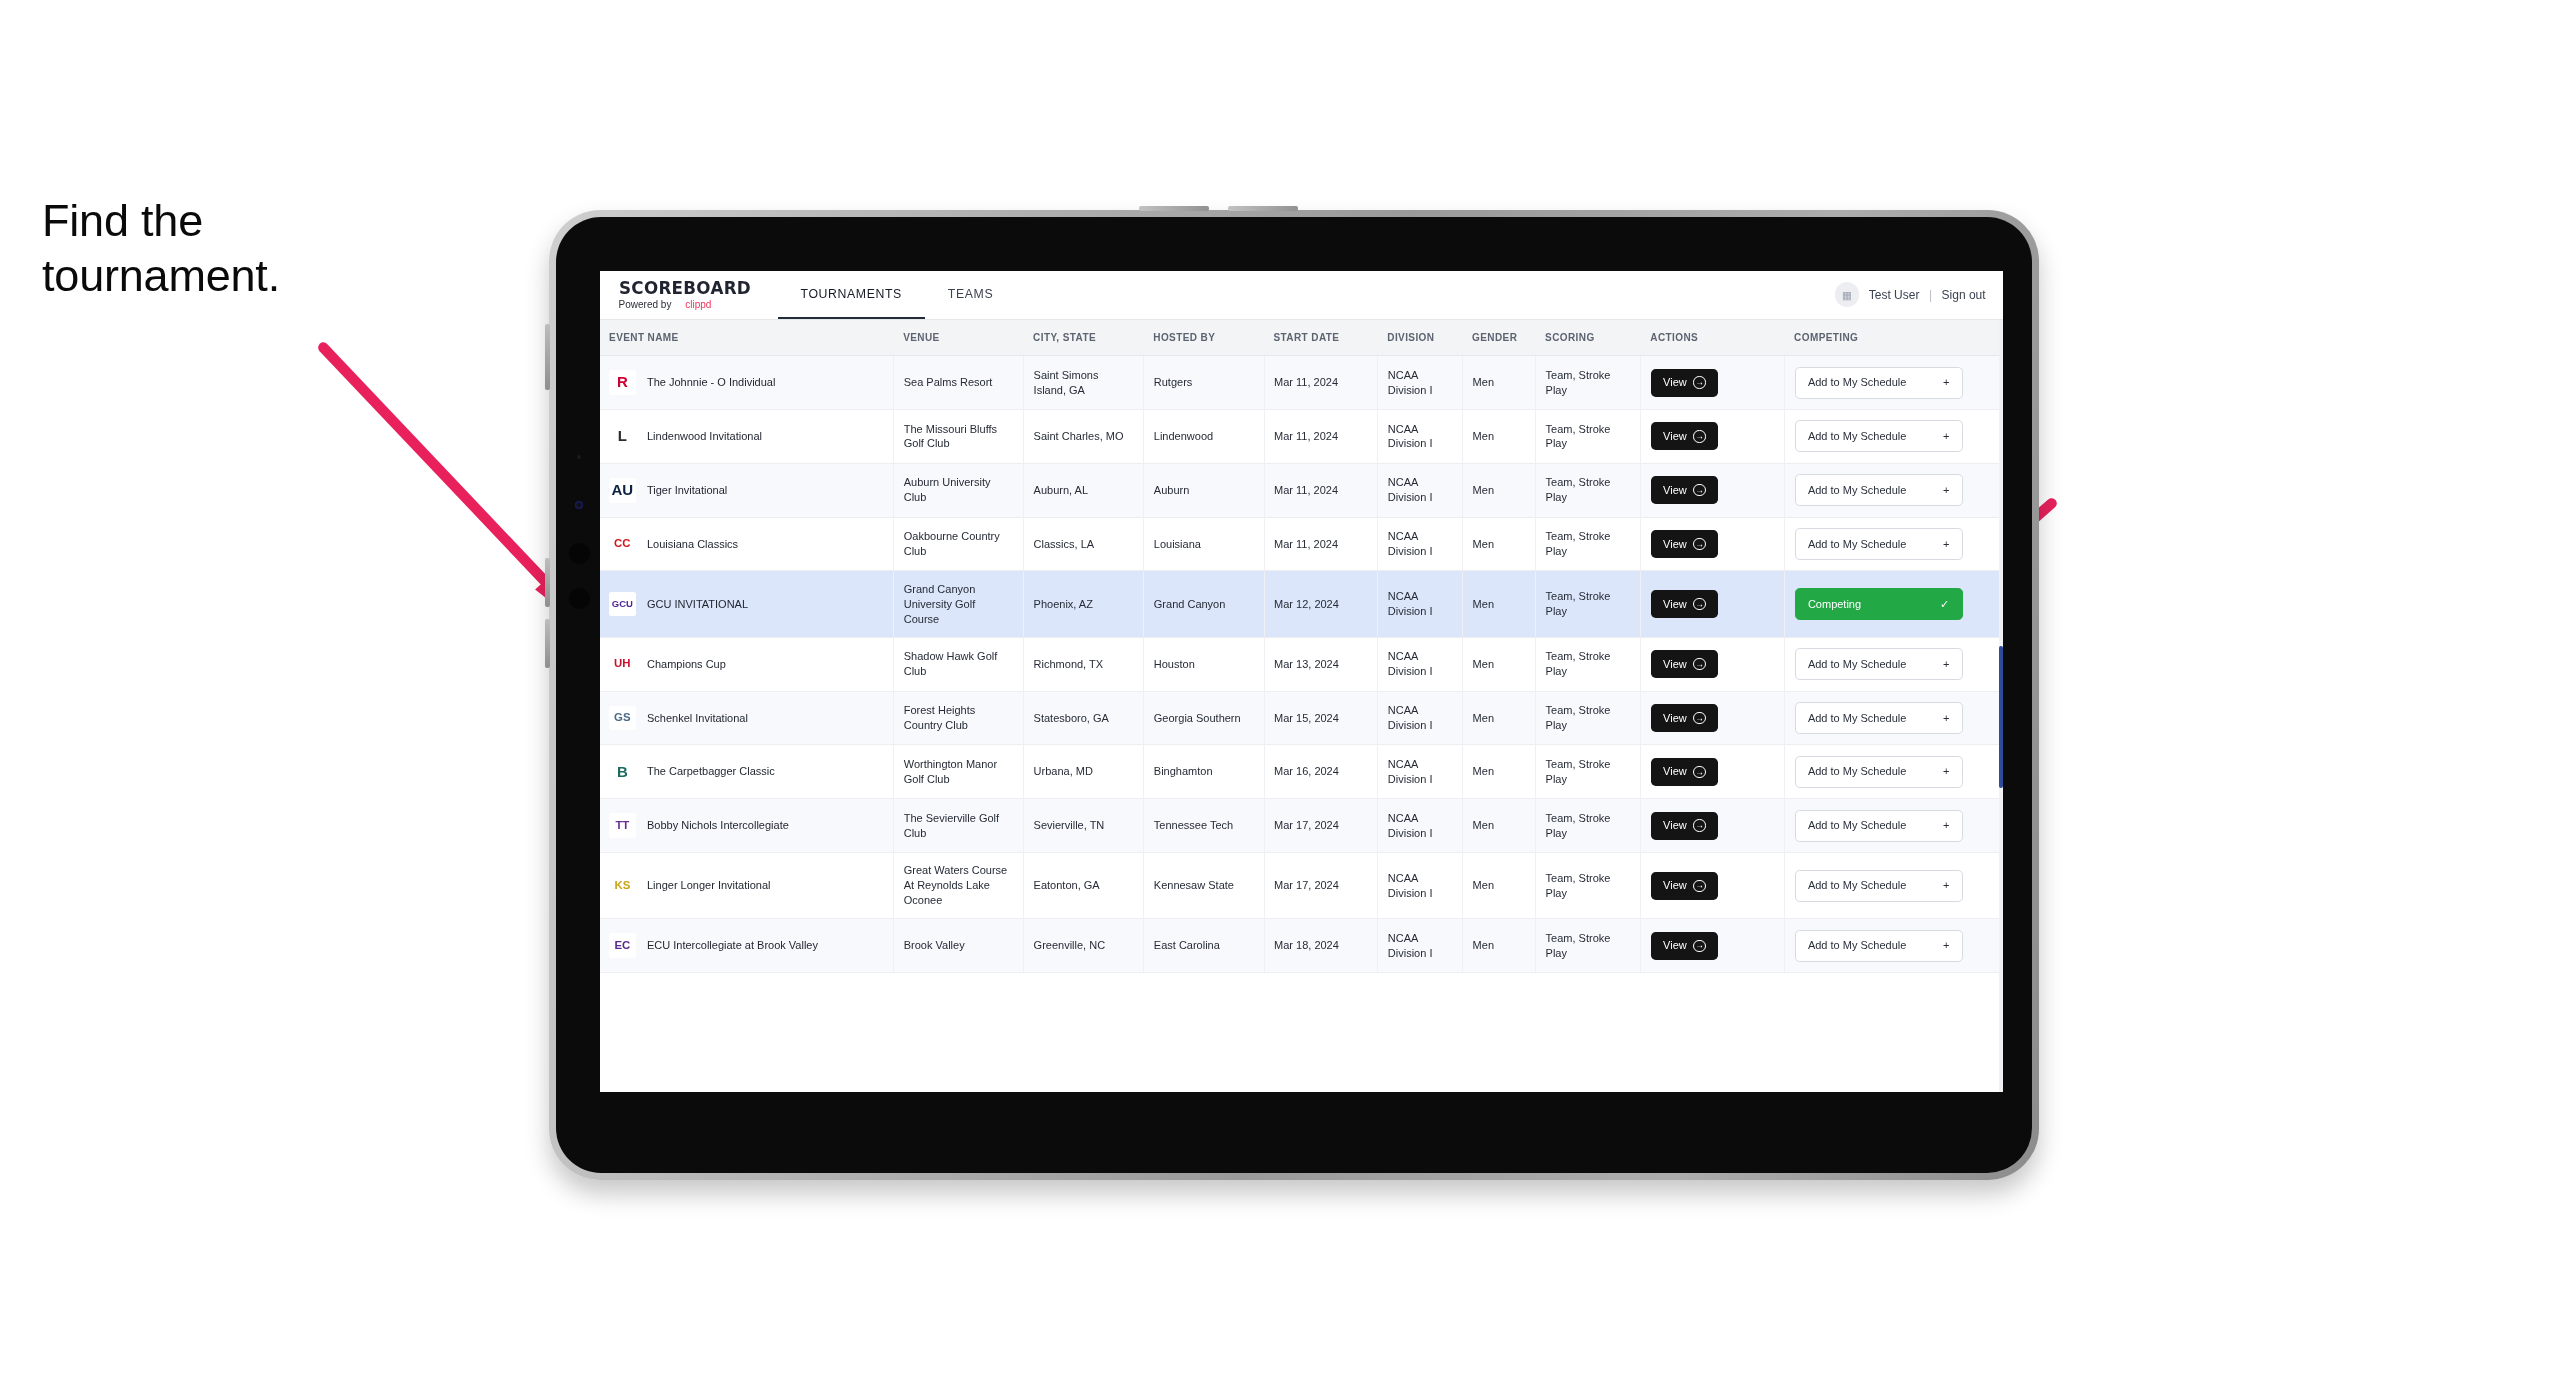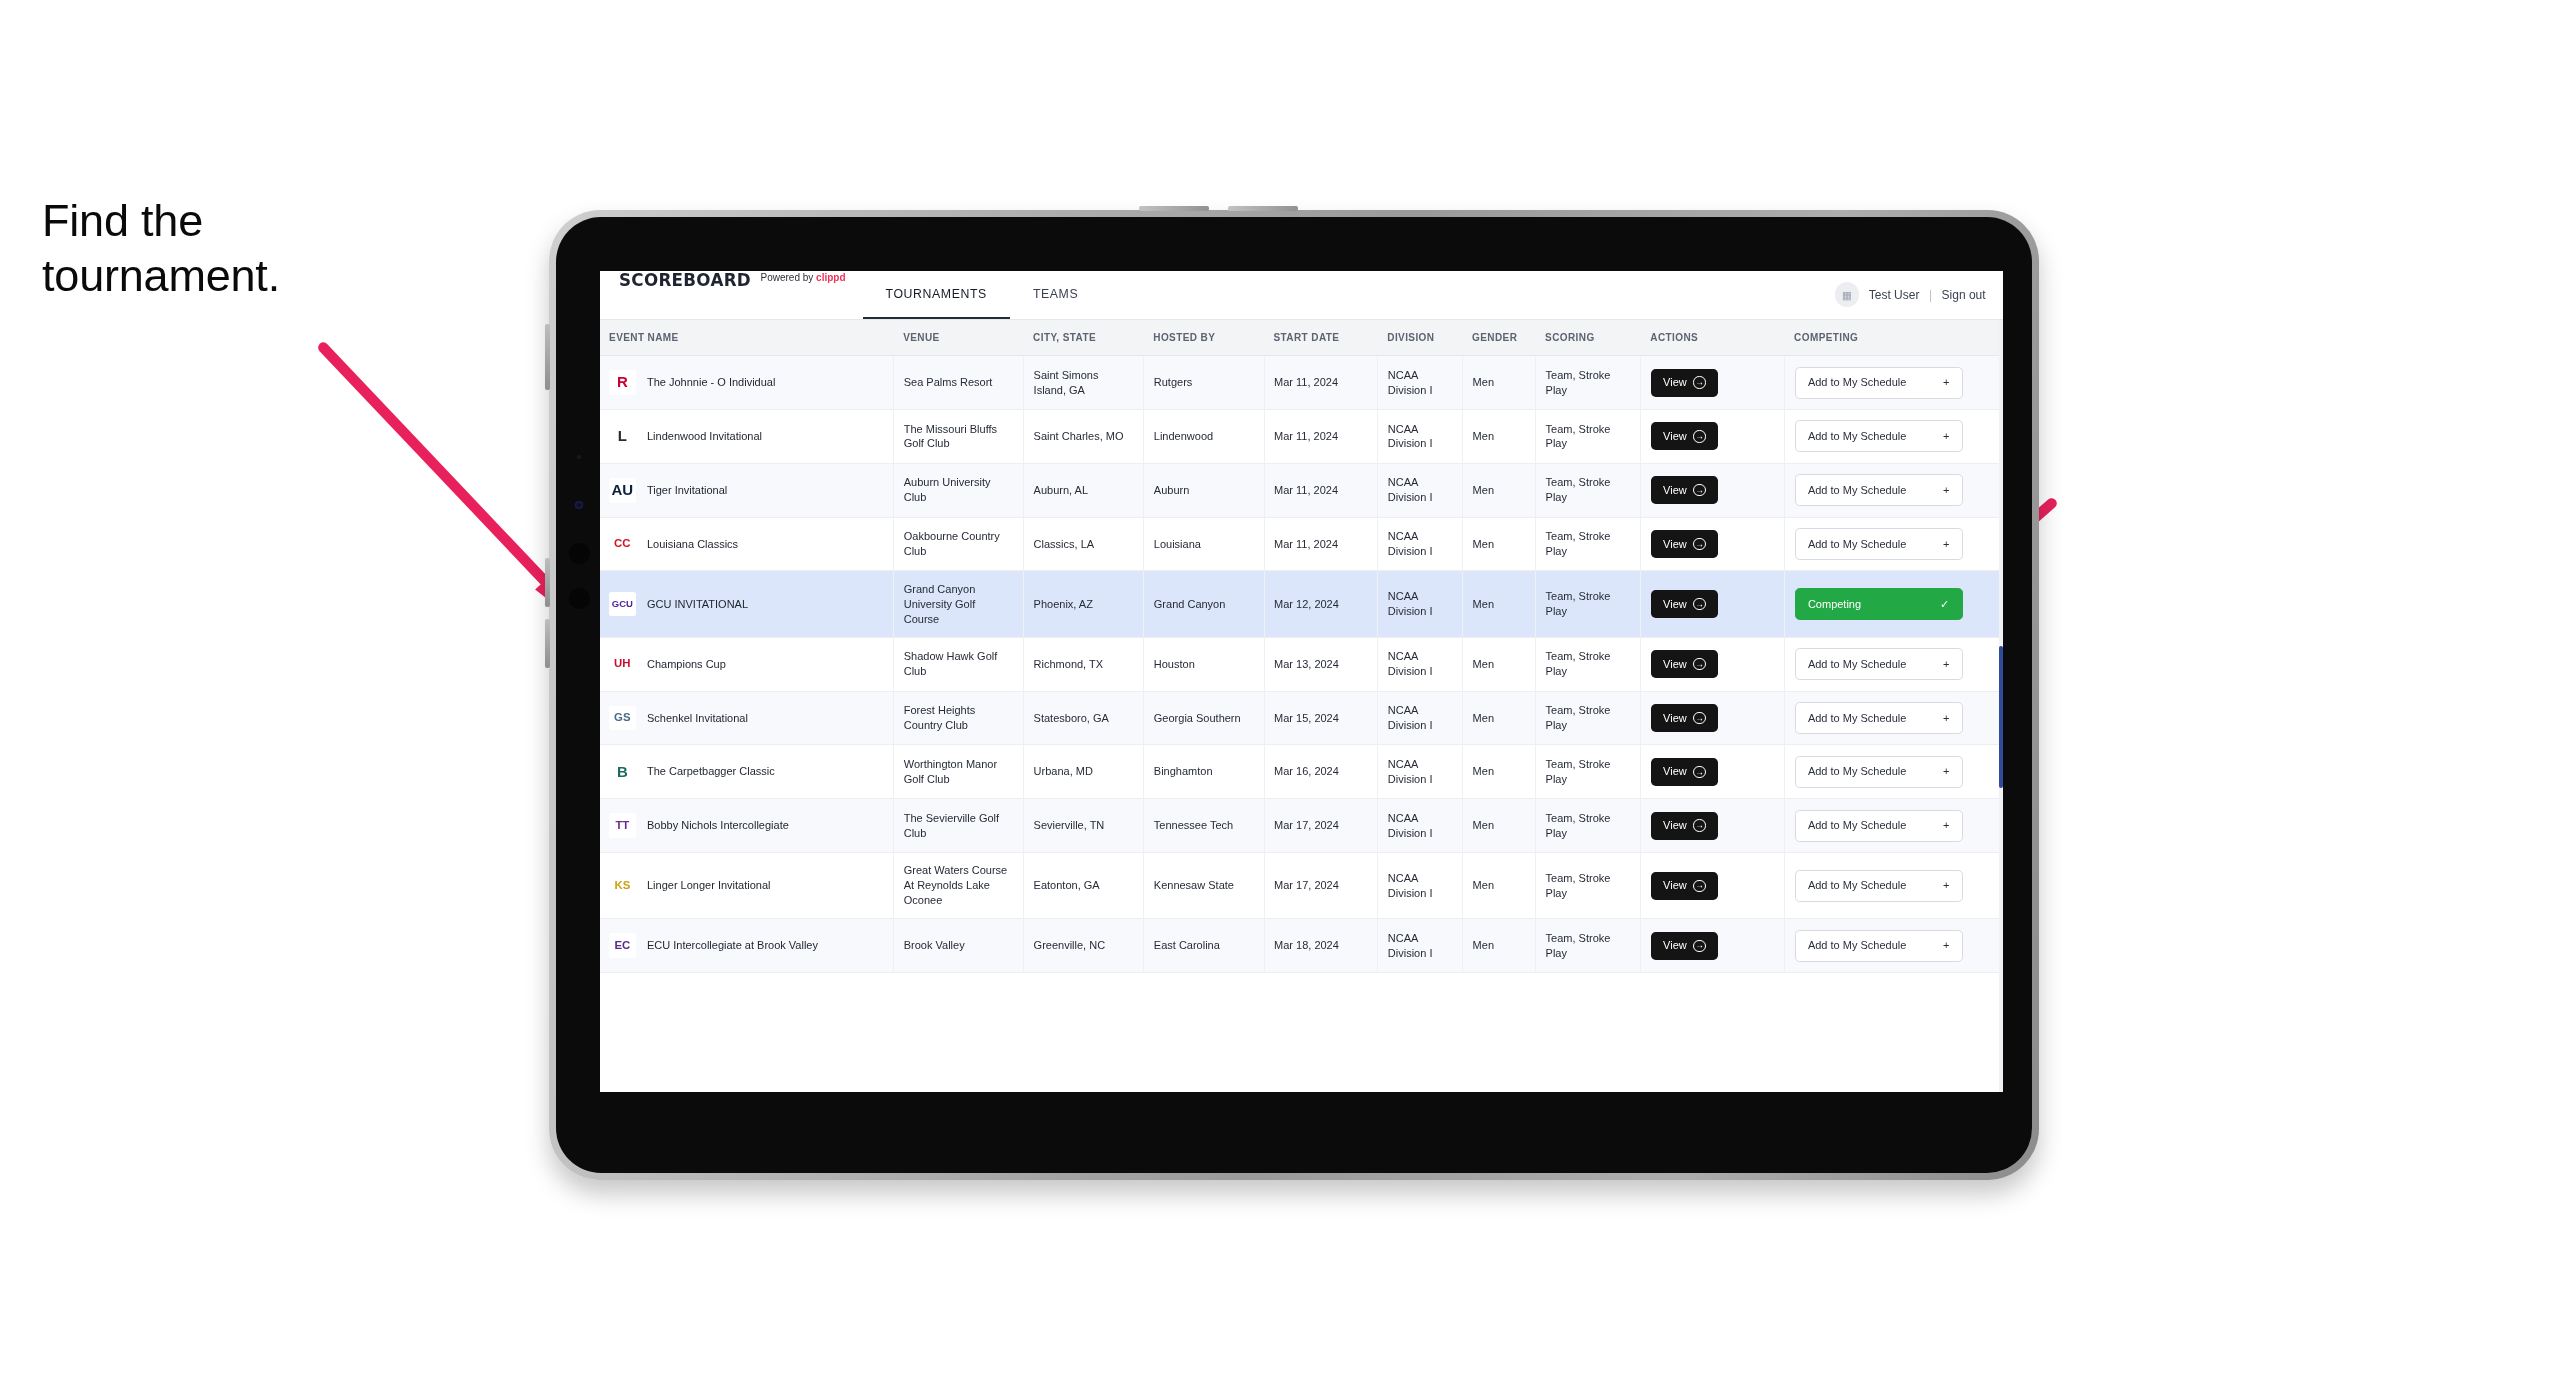--- a/index.html
+++ b/index.html
@@ -85,34 +85,34 @@
 
   
   .app { width: 1403px; height: 821px; background:#fff; position: relative; }
   .topbar {
     height: 49px; background:#fff;
     border-bottom: 0.9px solid #e6e7ea;
     display:flex; align-items: stretch;
     position: relative;
   }
   .brand {
-    display:flex; justify-content:center;
+    display:flex; flex-direction: column; justify-content:center;
     padding: 0 17px 0 19px; min-width: 142px;
   }
   .brand-title {
     font-family: "DejaVu Sans", sans-serif;
     font-weight: 700; font-size: 18px; letter-spacing: 0.3px;
     color: #1f2430; line-height: 1;
     transform: scaleX(0.93); transform-origin: left center;
   }
   .brand-sub {
     font-size: 10px; color:#2b2f38; margin-top:2.8px; line-height:1;
     white-space: nowrap;
   }
-  .brand-sub .clippd { color:#f0335a; font-weight:700; }
+  .brand-sub .clippd { color:#f0335a; font-weight:400;margin-left:11px; }
   .nav { display:flex; align-items:stretch;justify-content:center; }
   .nav-item {
     display:flex; align-items:center; padding: 0 23px;
     font-size: 12.3px; letter-spacing: 0.6px; color:#3b4250;
     border-bottom: 2.8px solid transparent;
     cursor: pointer;
   }
   .nav-item.active { color:#161b26; border-bottom-color:#232a38; font-weight:500; }
   .top-right {
     margin-left:auto; display:flex; align-items:center; gap:9.5px;

